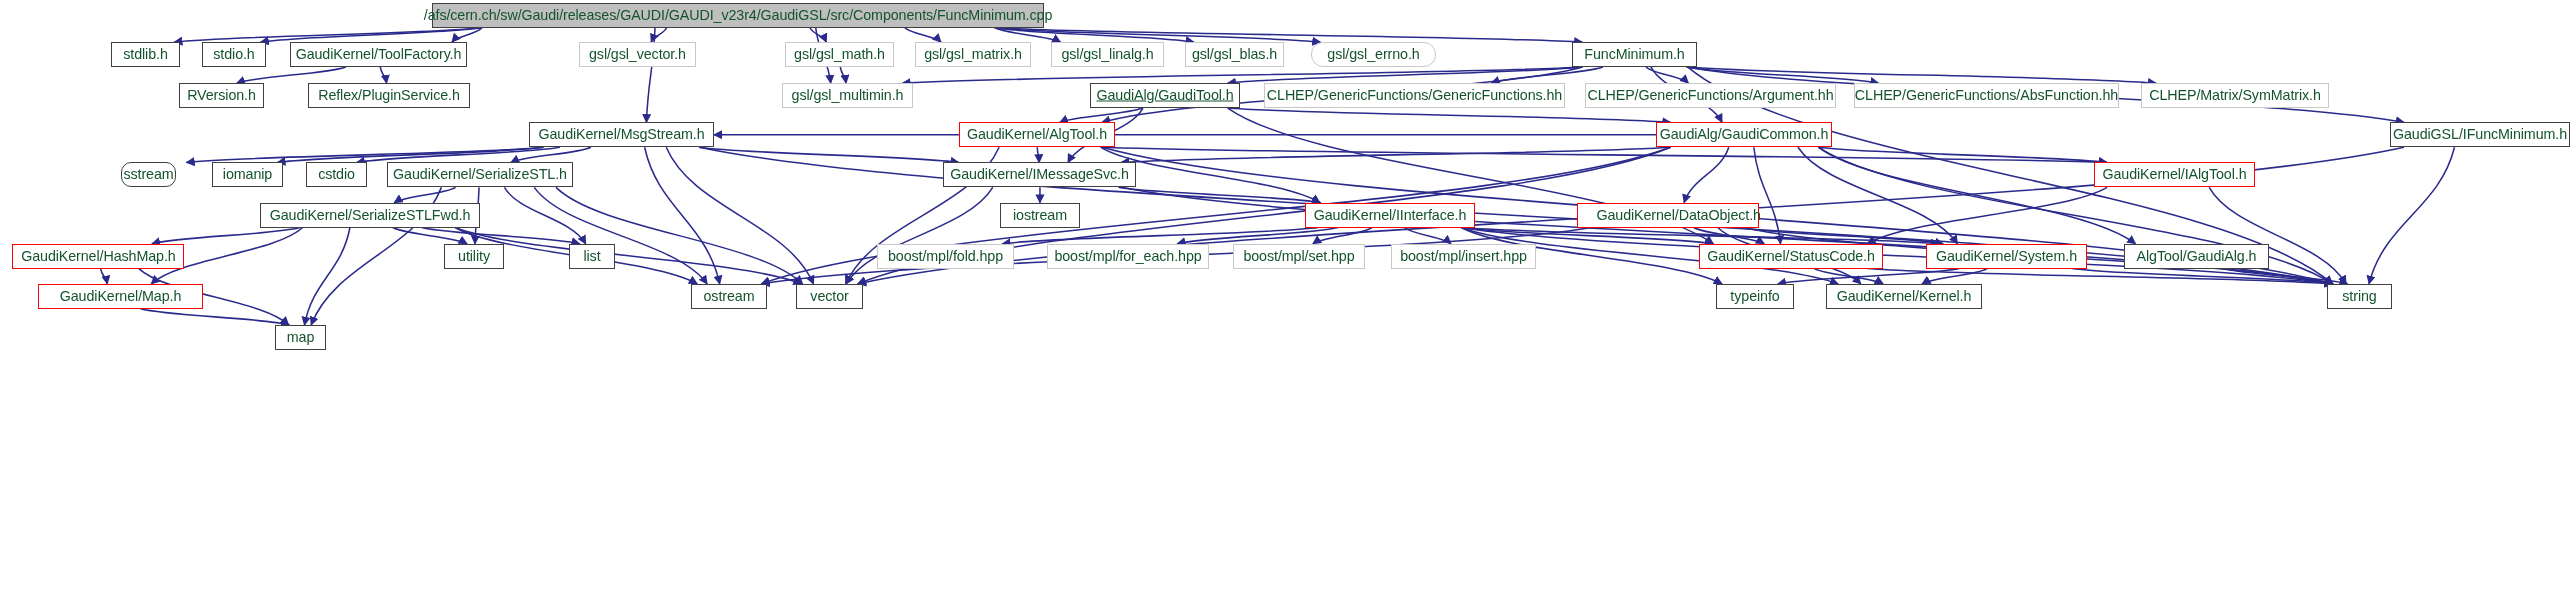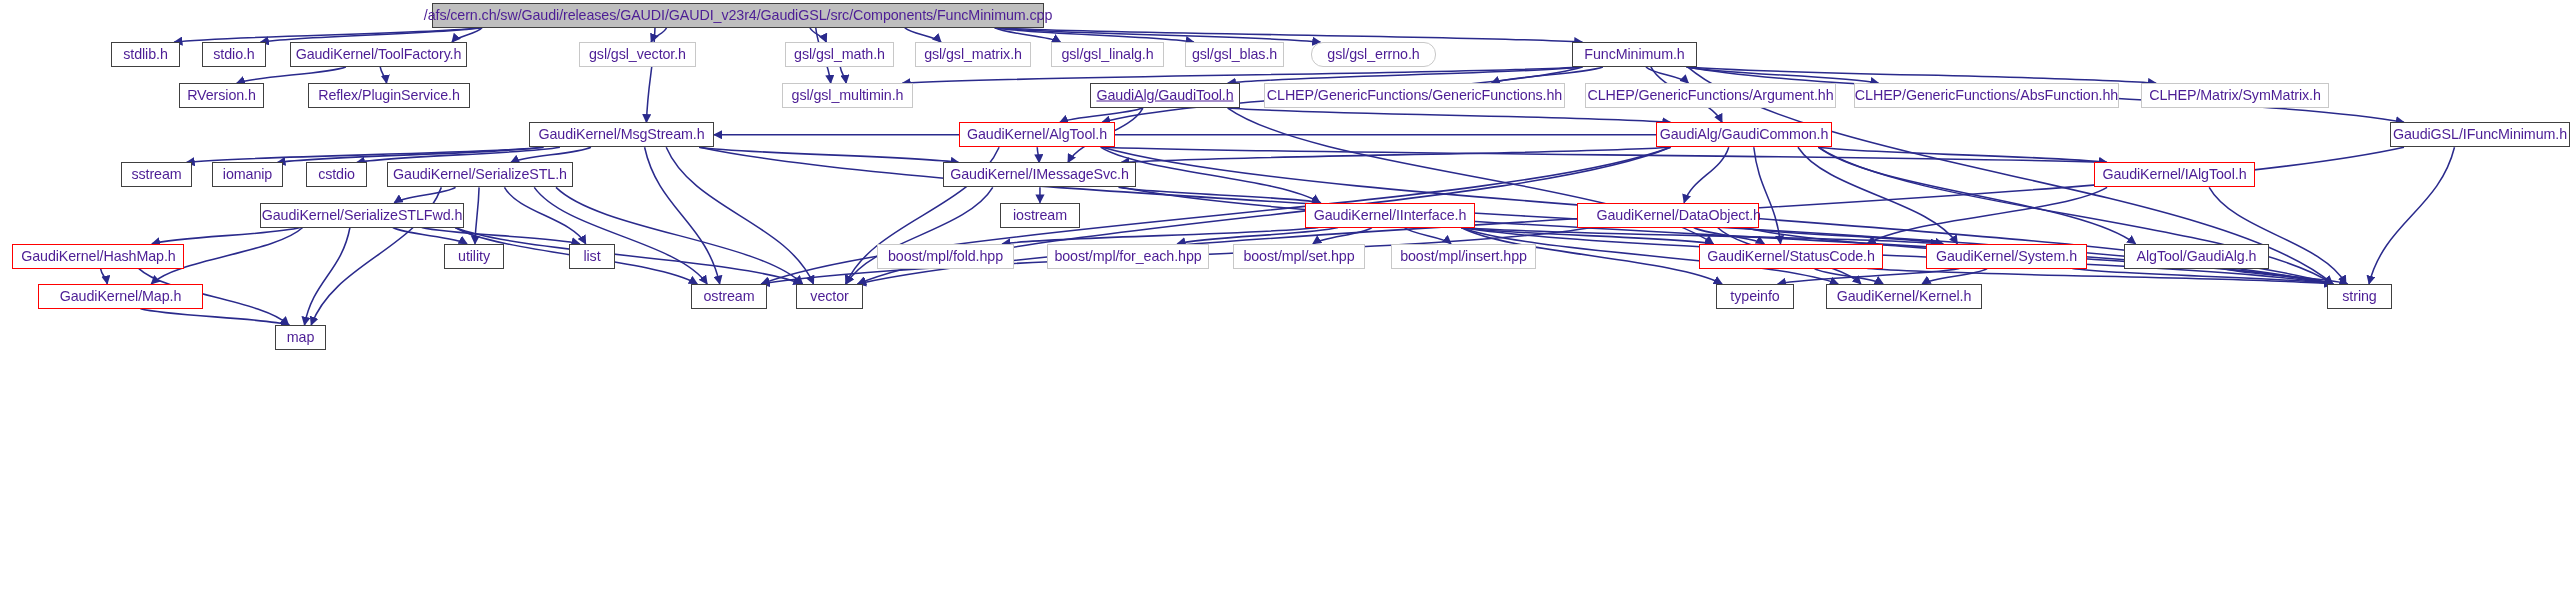--- a/index.html
+++ b/index.html
@@ -25,21 +25,21 @@
     pointer-events: none;
   }
   .node {
     position: absolute;
     box-sizing: border-box;
     display: flex;
     align-items: center;
     justify-content: center;
     white-space: nowrap;
     background: #ffffff;
-    color: #4c1d95;
+    color: #14532d;
     font-size: 14.3px;
     line-height: 1;
     letter-spacing: -0.1px;
     padding: 0 6.7px;
     height: 25px;
     border: 1px solid #c8c8c8;
     z-index: 5;
   }
   .node.strong {
     border: 1.9px solid #404040;
@@ -231,21 +231,21 @@
       </div>
       <div class="node redbox" style="left: 959px; top: 122px; width: 156px;">
         <span class="lbl">GaudiKernel/AlgTool.h</span>
       </div>
       <div class="node redbox" style="left: 1656px; top: 122px; width: 176px;">
         <span class="lbl">GaudiAlg/GaudiCommon.h</span>
       </div>
       <div class="node redbox" style="left: 2094px; top: 162px; width: 161px;">
         <span class="lbl">GaudiKernel/IAlgTool.h</span>
       </div>
-      <div class="node strong" style="left: 121px; top: 162px; width: 71px;">
+      <div class="node strong" style="left: 121px; top: 162px; width: 55px; border-radius: 10px;">
         <span class="lbl">sstream</span>
       </div>
       <div class="node strong" style="left: 212px; top: 162px; width: 71px;">
         <span class="lbl">iomanip</span>
       </div>
       <div class="node strong" style="left: 306px; top: 162px; width: 61px;">
         <span class="lbl">cstdio</span>
       </div>
       <div class="node strong" style="left: 387px; top: 162px; width: 186px;">
         <span class="lbl">GaudiKernel/SerializeSTL.h</span>
@@ -255,21 +255,21 @@
       </div>
       <div class="node strong" style="left: 1000px; top: 203px; width: 80px;">
         <span class="lbl">iostream</span>
       </div>
       <div class="node redbox" style="left: 1305px; top: 203px; width: 170px;">
         <span class="lbl">GaudiKernel/IInterface.h</span>
       </div>
       <div class="node redbox" style="left: 1577px; top: 203px; width: 182px; padding-left: 28px;">
         <span class="lbl">GaudiKernel/DataObject.h</span>
       </div>
-      <div class="node strong" style="left: 260px; top: 203px; width: 204px;">
+      <div class="node strong" style="left: 260px; top: 203px; width: 220px;">
         <span class="lbl">GaudiKernel/SerializeSTLFwd.h</span>
       </div>
       <div class="node redbox" style="left: 12.4px; top: 244px; width: 172px;">
         <span class="lbl">GaudiKernel/HashMap.h</span>
       </div>
       <div class="node strong" style="left: 444px; top: 244px; width: 60px;">
         <span class="lbl">utility</span>
       </div>
       <div class="node strong" style="left: 569px; top: 244px; width: 46px;">
         <span class="lbl">list</span>

